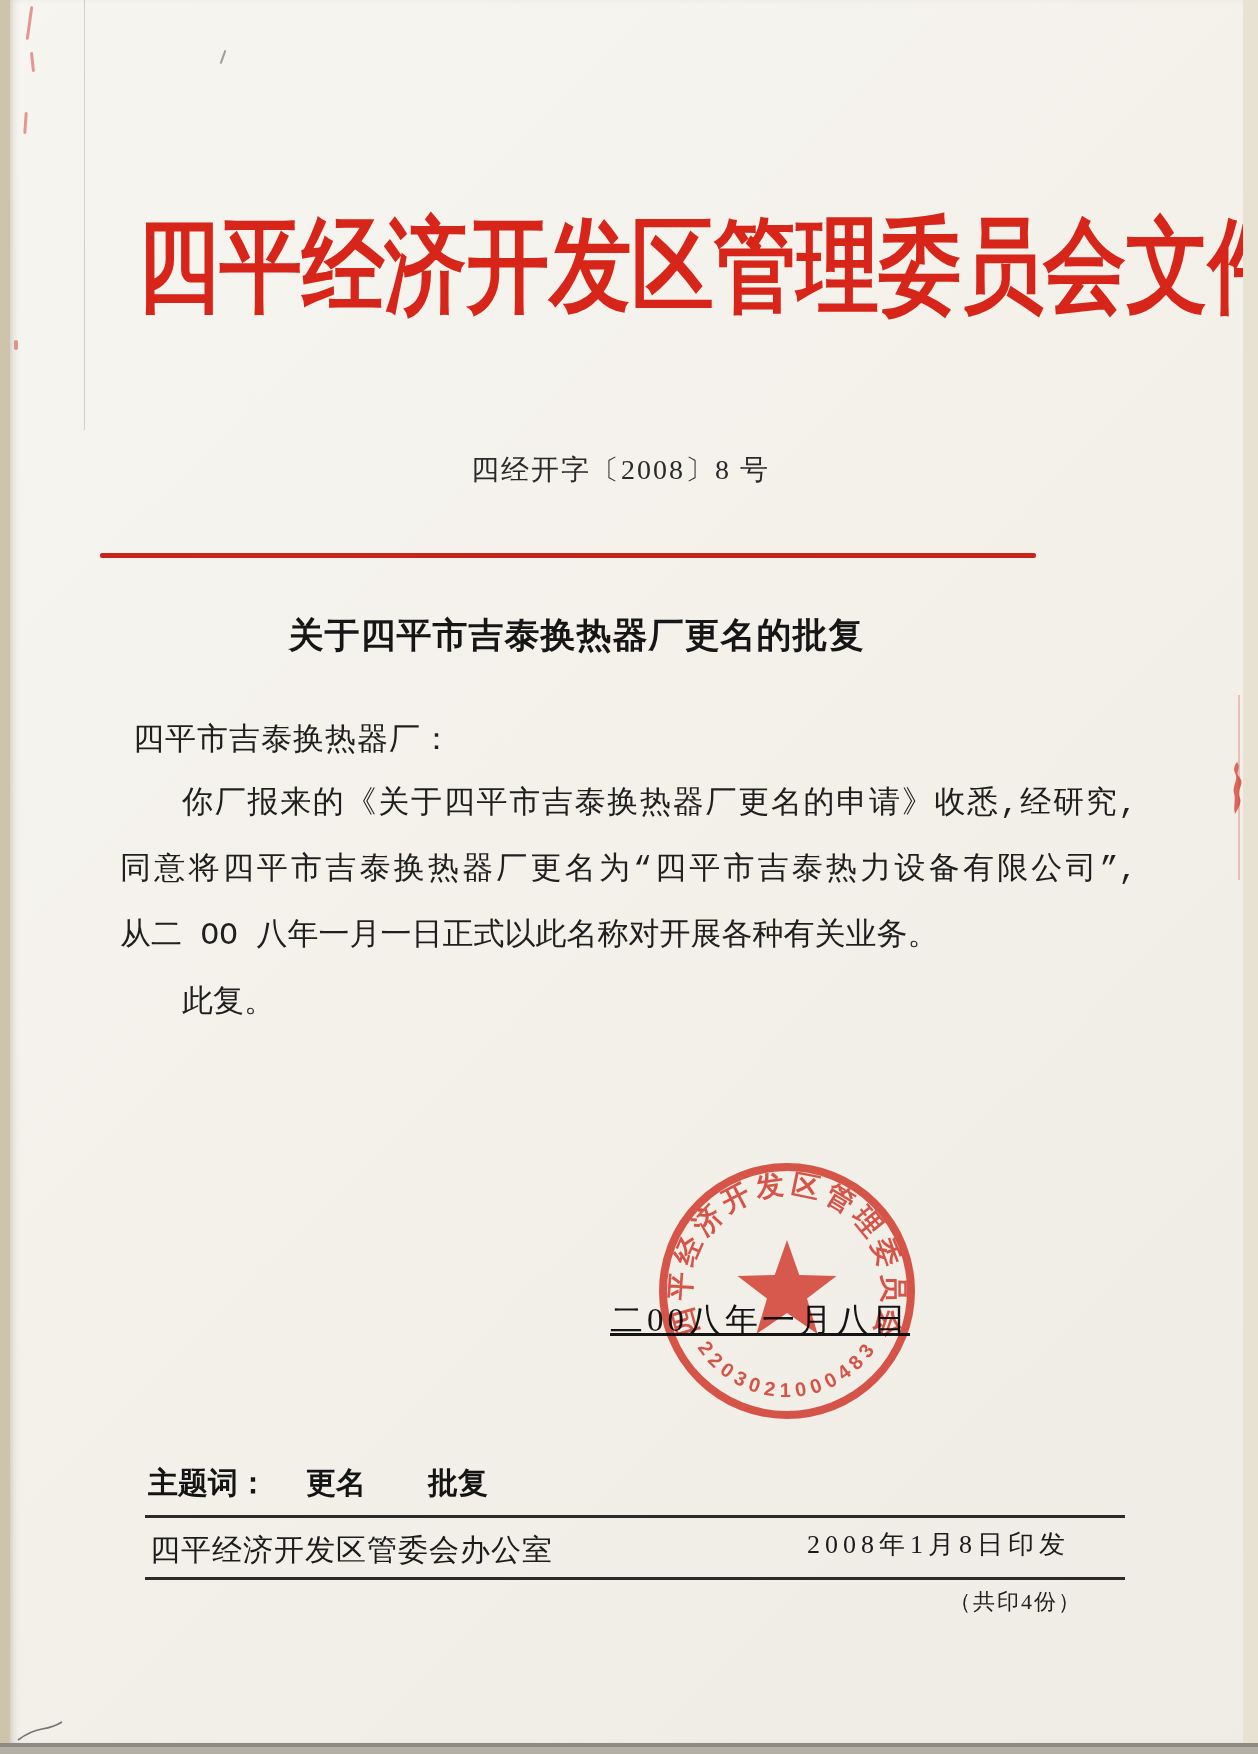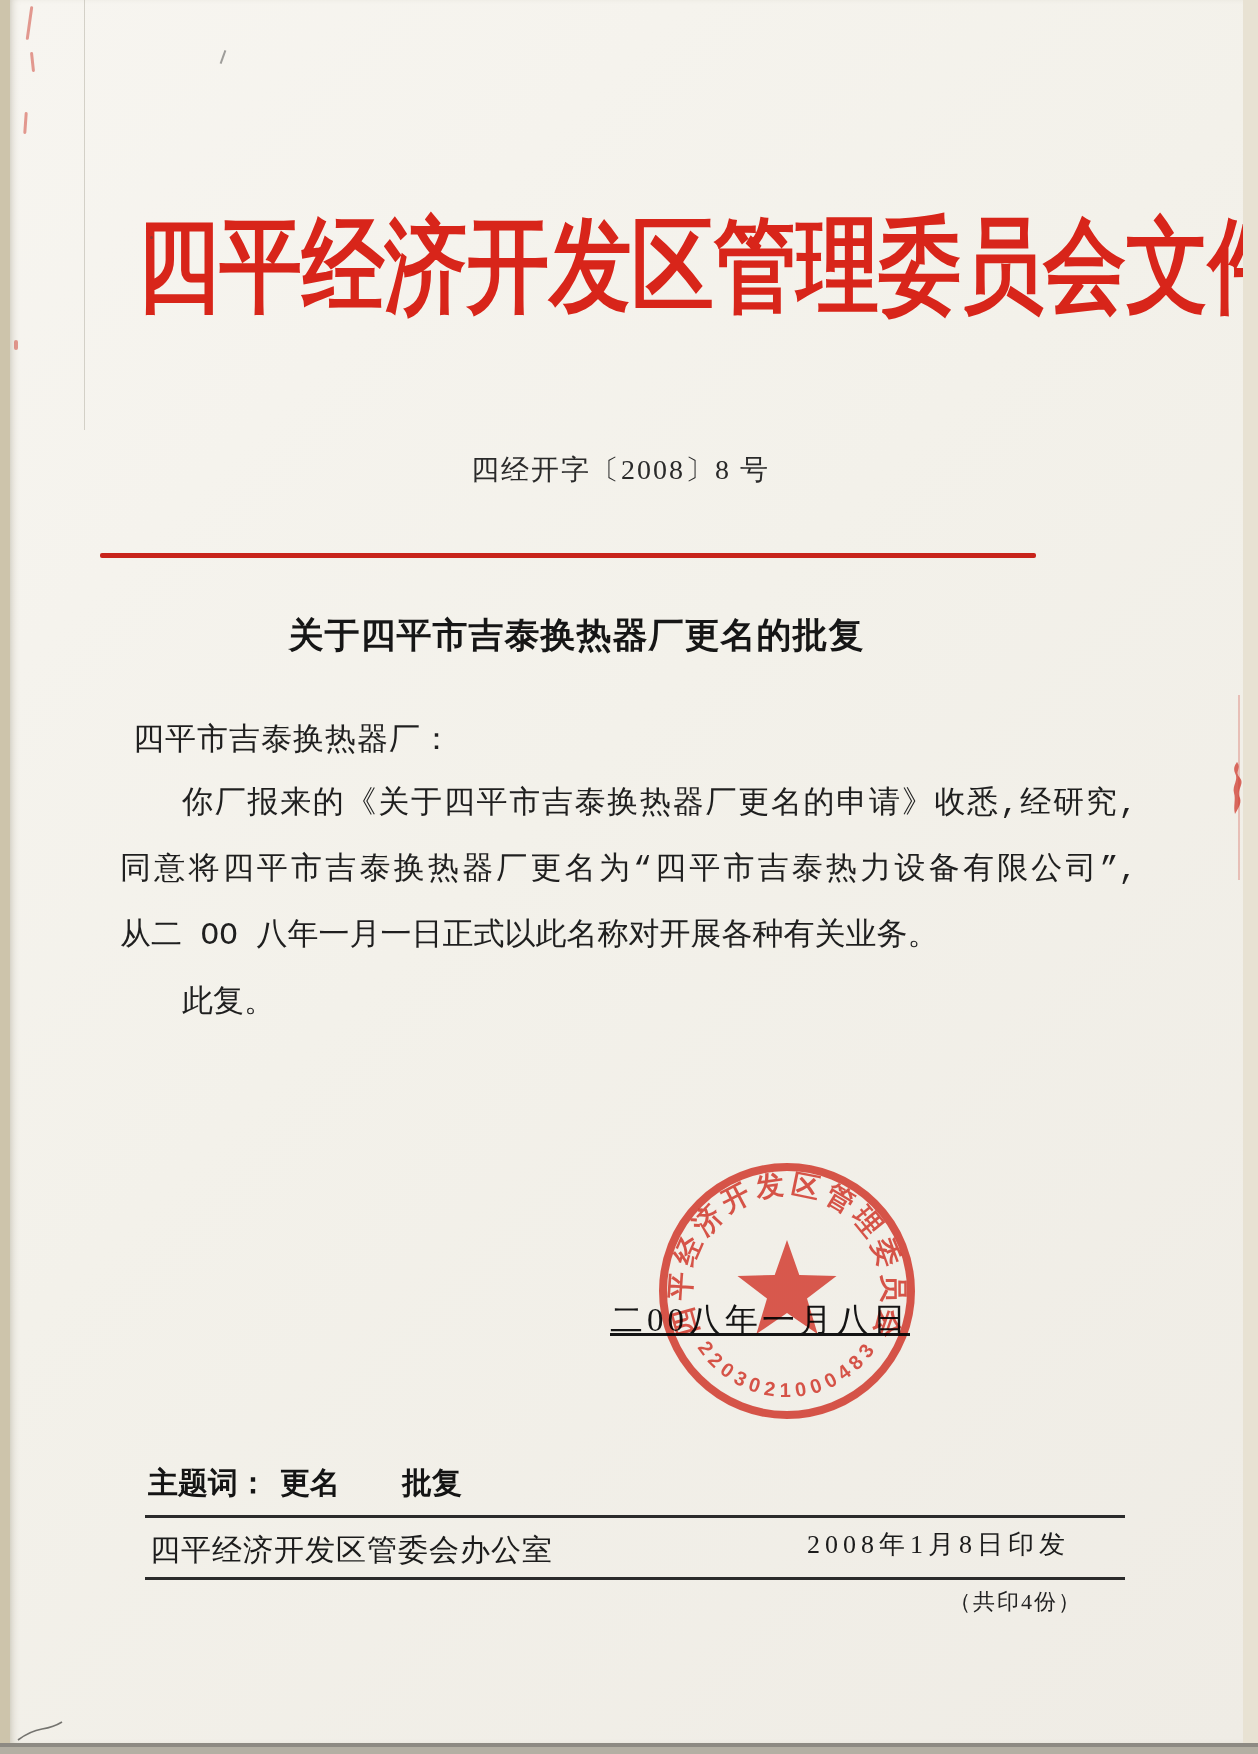--- a/index.html
+++ b/index.html
@@ -41,22 +41,22 @@
   .line3{top:917px;left:110px;}
   .line4{top:984px;left:172px;}
 
   .sign-date{top:1300px;left:600px;font-size:33px;letter-spacing:4px;color:#141414;z-index:2;text-decoration:underline;}
 
   .stamp{position:absolute;left:642px;top:1156px;width:270px;height:270px;
     z-index:3;mix-blend-mode:multiply;opacity:.92;}
 
   .subject-row{top:1464px;left:138px;font-family:"Liberation Sans",sans-serif;
     font-weight:bold;font-size:30px;color:#141414;}
-  .subject-row .lab{}
-  .subject-row .t1{margin-right:62px;margin-left:12px;}
+  .subject-row .lab{margin-right:38px;}
+  .subject-row .t1{margin-right:62px;}
   .foot-rule{left:135px;width:980px;height:3px;background:#2b2b2b;}
   .rule1{top:1515px;}
   .rule2{top:1577px;}
   .office{top:1531px;left:140px;font-size:30px;letter-spacing:1px;color:#1c1c1c;}
   .print-date{top:1529px;right:173px;font-size:26px;letter-spacing:5px;color:#1c1c1c;}
   .copies{top:1588px;right:161px;font-size:22px;letter-spacing:2px;color:#222;}
 
   
   .fold-line{left:74px;top:0;width:1px;height:430px;background:rgba(160,155,140,.4);}
   .speck{position:absolute;background:rgba(205,60,45,.5);border-radius:2px;}

